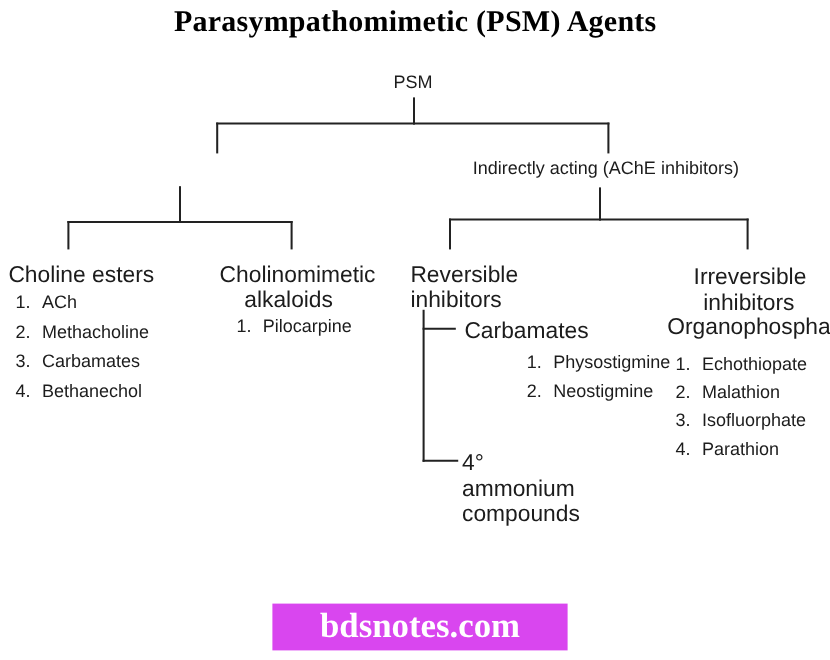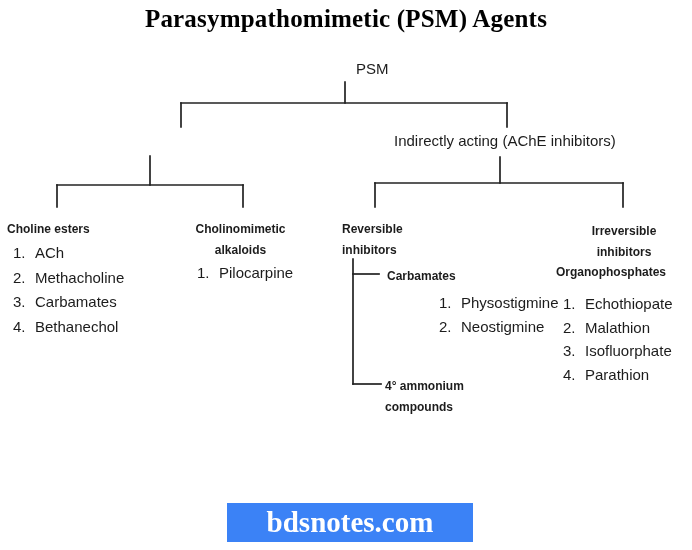--- a/index.html
+++ b/index.html
@@ -25,39 +25,38 @@
     letter-spacing: 0.2px;
   }
   .connectors { position: absolute; left: 0; top: 0; }
   .label {
     position: absolute;
     font-size: 15px;
     white-space: nowrap;
   }
   .heading {
     position: absolute;
-    font-size: 12px;
+    font-size: 19px;
     line-height: 21px;
-    font-weight: bold;
   }
   .center { text-align: center; }
   .list { position: absolute; font-size: 15px; }
   .li { white-space: nowrap; }
   .lh247 .li { line-height: 24.7px; }
   .lh24  .li { line-height: 24px; margin-left: 44px; }
   .lh235 .li { line-height: 23.5px; }
   .lh237 .li { line-height: 23.7px; }
   .num { display: inline-block; width: 22px; }
   .banner {
     position: absolute;
     left: 227px;
     top: 503px;
     width: 246px;
     height: 39px;
-    background: #3b82f6;
+    background: #d946ef;
     color: #ffffff;
     font-family: "Liberation Serif", serif;
     font-weight: bold;
     font-size: 29px;
     text-align: center;
     line-height: 38px;
   }
 </style>
 </head>
 <body>
@@ -83,21 +82,21 @@
       <line x1="375" y1="183" x2="623" y2="183"></line>
       <line x1="375" y1="183" x2="375" y2="207"></line>
       <line x1="623" y1="183" x2="623" y2="207"></line>
 
       <line x1="353" y1="259" x2="353" y2="384"></line>
       <line x1="353" y1="274" x2="379" y2="274"></line>
       <line x1="353" y1="384" x2="381" y2="384"></line>
     </g>
   </svg>
 
-  <div class="label" style="left:328px; top:60px;margin-left:28px;">PSM</div>
+  <div class="label" style="left:328px; top:60px;">PSM</div>
 
   <div class="label" style="left:394px; top:132px;">Indirectly acting (AChE inhibitors)</div>
 
   <div class="heading" style="left:7px; top:219px;">Choline esters</div>
   <div class="list lh247" style="left:13px; top:241px;">
     <div class="li"><span class="num">1.</span><span>ACh</span></div>
     <div class="li"><span class="num">2.</span><span>Methacholine</span></div>
     <div class="li"><span class="num">3.</span><span>Carbamates</span></div>
     <div class="li"><span class="num">4.</span><span>Bethanechol</span></div>
   </div>

